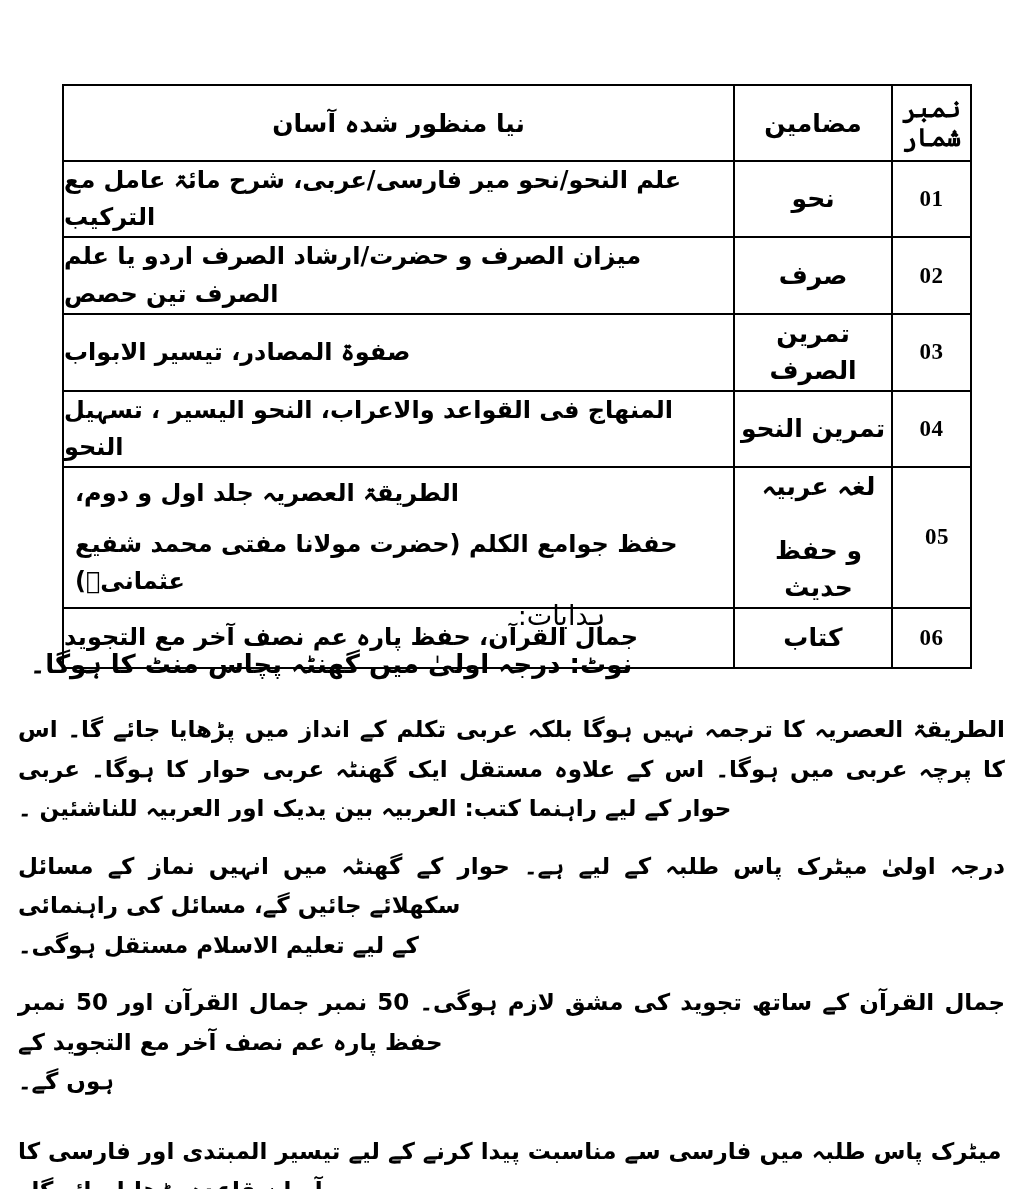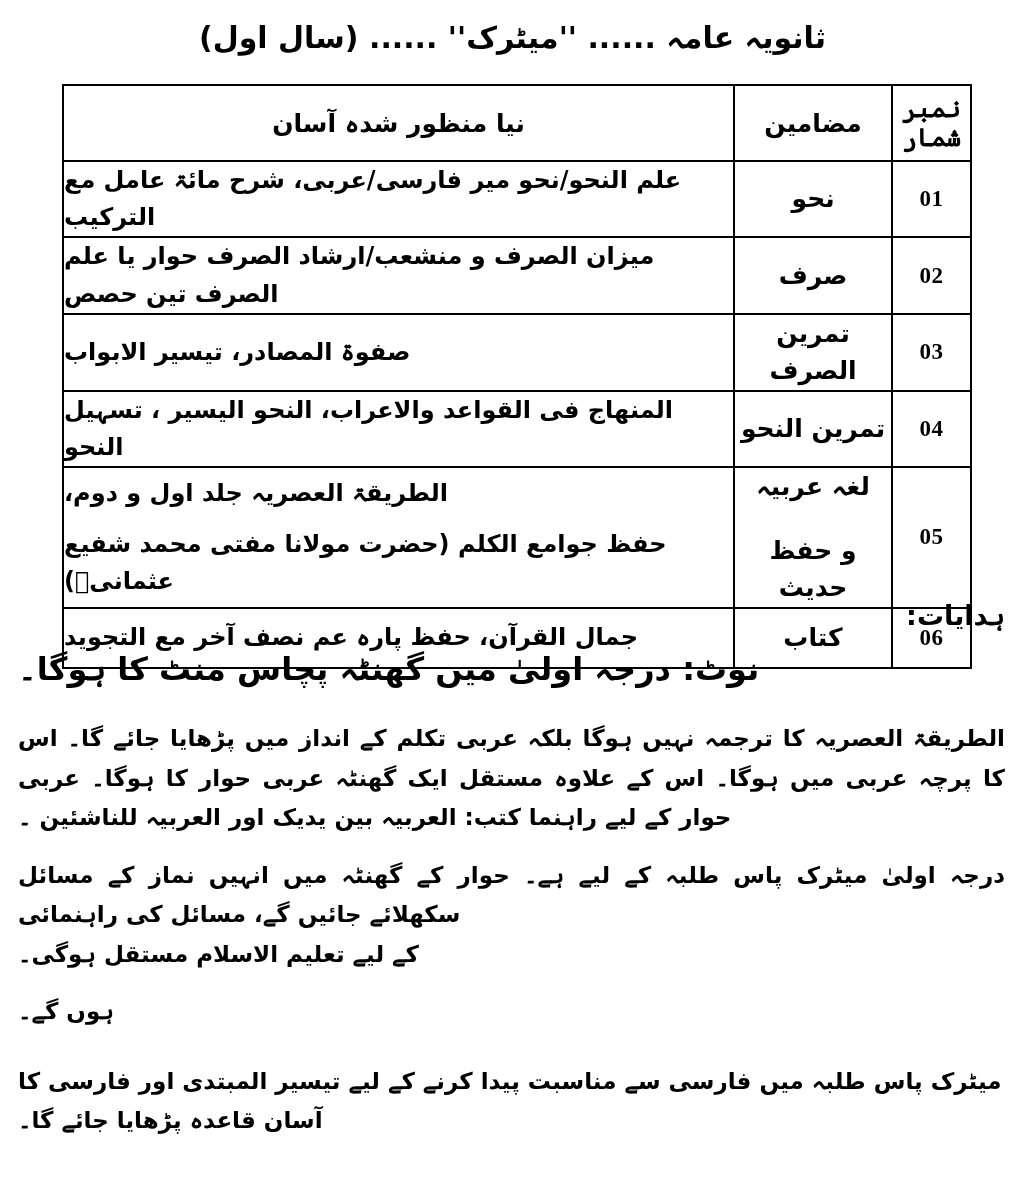--- a/index.html
+++ b/index.html
@@ -76,47 +76,47 @@
     line-height: 1.5;
   }
   td.c-syl {
     font-size: 24px;
     text-align: left;
     padding: 6px 14px 8px 14px;
     line-height: 1.55;
     border-radius: 24px;
   }
   tr.row-std td { height: 58px; }
-  tr.row-tall td { height: 118px; }
+  tr.row-tall td { height: 118px; padding-left: 11px; }
   tr.row-first td { height: 62px; }
 
   .subj-line { display: block; }
   .syl-line  { display: block; text-align: left; }
   .syl-line.second { margin-top: 14px; }
   .subj-line.second { margin-top: 26px; text-align: center; }
 
   
   .instructions {
     position: absolute;
     top: 600px;
     right: 20px;
     left: 18px;
     direction: rtl;
   }
   .hidayat-heading {
-    text-align: right;
+    text-align: center;
     font-size: 27px;
-    font-weight: 700;
+    font-weight: 400;
     margin: 0 0 14px 100px;
   }
   .note-line {
     text-align: left;
-    font-size: 32px;
-    font-weight: 700;
-    margin: 0 0 26px 0;
+    font-size: 26px;
+    font-weight: 700;
+    margin: 0 0 26px 12px;
     line-height: 1.5;
   }
   .para {
     font-size: 23px;
     font-weight: 700;
     line-height: 1.72;
     text-align: justify;
     text-align-last: left;
     margin: 0 0 18px 0;
   }
@@ -127,21 +127,20 @@
   .para.last {
     margin-top: 30px;
     text-align: left;
   }
 </style>
 </head>
 <body>
 
 <div class="page">
 
-  <div class="doc-title">ثانویہ عامہ ...... ''میٹرک'' ...... (سال اول)</div>
 
   <div class="syllabus-table-wrap">
     <table class="syllabus">
       <colgroup>
         <col class="col-sr">
         <col class="col-subj">
         <col class="col-syl">
       </colgroup>
       <thead>
         <tr>
@@ -161,21 +160,21 @@
             <span class="syl-line">علم النحو/نحو میر فارسی/عربی، شرح مائۃ عامل مع الترکیب</span>
           </td>
         </tr>
 
         <tr class="row-std">
           <td class="c-sr">02</td>
           <td class="c-subj">
             <span class="subj-line">صرف</span>
           </td>
           <td class="c-syl">
-            <span class="syl-line">میزان الصرف و منشعب/ارشاد الصرف حوار یا علم الصرف تین حصص</span>
+            <span class="syl-line">میزان الصرف و حضرت/ارشاد الصرف اردو یا علم الصرف تین حصص</span>
           </td>
         </tr>
 
         <tr class="row-std">
           <td class="c-sr">03</td>
           <td class="c-subj">
             <span class="subj-line">تمرین الصرف</span>
           </td>
           <td class="c-syl">
             <span class="syl-line">صفوۃ المصادر، تیسیر الابواب</span>
@@ -228,20 +227,21 @@
       <span>الطریقۃ العصریہ کا ترجمہ نہیں ہوگا بلکہ عربی تکلم کے انداز میں پڑھایا جائے گا۔ اس کا پرچہ عربی میں ہوگا۔ اس کے علاوہ مستقل ایک گھنٹہ عربی حوار کا ہوگا۔ عربی حوار کے لیے راہنما کتب: العربیہ بین یدیک اور العربیہ للناشئین ۔</span>
       <span class="tail"></span>
     </p>
 
     <p class="para">
       <span>درجہ اولیٰ میٹرک پاس طلبہ کے لیے ہے۔ حوار کے گھنٹہ میں انہیں نماز کے مسائل سکھلائے جائیں گے، مسائل کی راہنمائی</span>
       <span class="tail">کے لیے تعلیم الاسلام مستقل ہوگی۔</span>
     </p>
 
     <p class="para">
+      <span>جمال القرآن کے ساتھ تجوید کی مشق لازم ہوگی۔ 50 نمبر جمال القرآن اور 50 نمبر حفظ پارہ عم نصف آخر مع التجوید کے</span>
       <span class="tail">ہوں گے۔</span>
     </p>
 
     <p class="para last">
       <span>میٹرک پاس طلبہ میں فارسی سے مناسبت پیدا کرنے کے لیے تیسیر المبتدی اور فارسی کا آسان قاعدہ پڑھایا جائے گا۔</span>
       <span class="tail"></span>
     </p>
 
   </div>
 

